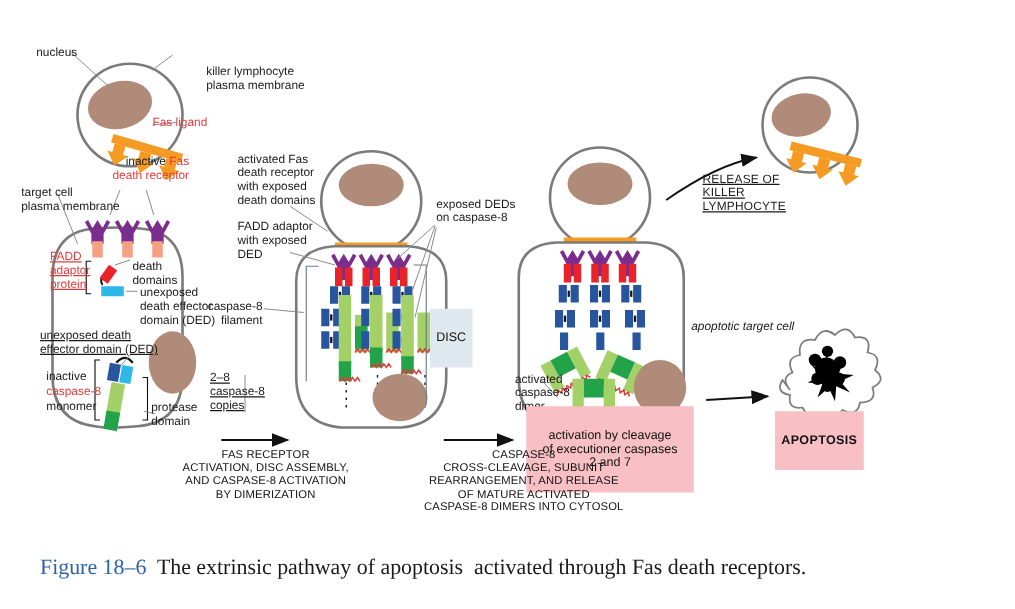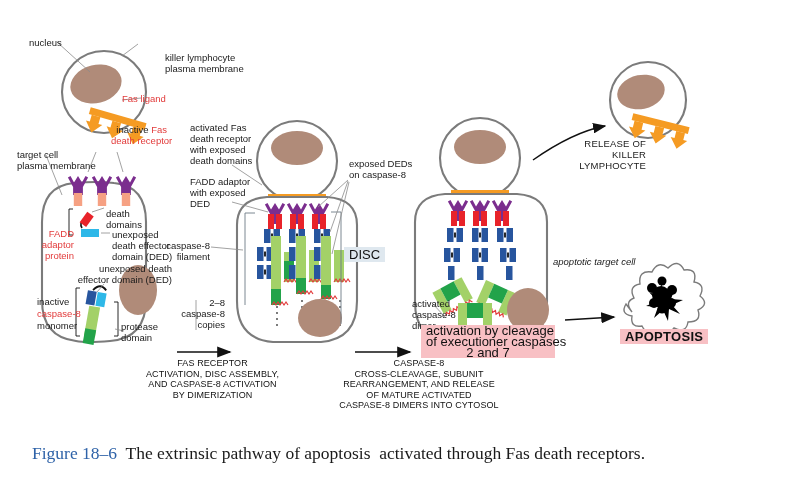--- a/index.html
+++ b/index.html
@@ -7,24 +7,24 @@
     width:812px;height:487px;
     background:#ffffff;
     font-family:"Liberation Sans", sans-serif;
     overflow:hidden;
     position:relative;
   }
   #stage{position:absolute;left:0;top:0;width:812px;height:487px;}
   #svgroot{position:absolute;left:0;top:0;}
   .lbl{position:absolute;font-size:9.5px;line-height:11px;color:#1a1a1a;white-space:pre;}
   .lbl.red{color:#e23b3b;}
-  .lbl.center{text-align:right;}
+  .lbl.center{text-align:left;text-decoration:underline;}
   .lbl.right{text-align:right;}
   .caps{position:absolute;font-size:9px;line-height:10.5px;color:#111;text-align:center;white-space:pre;letter-spacing:0.1px;}
-  .badge{position:absolute;font-size:13px;color:#111;padding:0 5px;white-space:pre;text-align:center;}
+  .badge{position:absolute;font-size:10px;color:#111;padding:18px 5px;white-space:pre;text-align:center;}
   .disc-badge{background:#dfe8ef;}
   .pink-badge{background:#f8c0c4;}
   .caption{
     position:absolute;left:32px;top:443px;width:768px;
     font-family:"Liberation Serif", serif;font-size:17.5px;color:#1a1a1a;
     white-space:pre;
   }
   .caption .fignum{color:#2e62a8;}
   .mixed .rd{color:#e23b3b;}
 </style>
@@ -353,26 +353,26 @@
 
   <line x1="640" y1="274" x2="648" y2="283" stroke="#8a8a8a" stroke-width="0"></line>
 
 </svg>
 
 <div class="lbl" style="left:29px;top:37px;">nucleus</div>
 <div class="lbl" style="left:122px;top:52px;margin-left:43px;">killer lymphocyte
 plasma membrane</div>
 <div class="lbl red" style="left:122px;top:93px;">Fas ligand</div>
 
-<div class="lbl mixed" style="left:111px;top:124px;text-align:center;"><span>inactive </span><span class="rd">Fas</span><br><span class="rd">death receptor</span></div>
+<div class="lbl mixed" style="left:90px;top:124px;text-align:right;"><span>inactive </span><span class="rd">Fas</span><br><span class="rd">death receptor</span></div>
 
 <div class="lbl" style="left:17px;top:149px;">target cell
 plasma membrane</div>
 
-<div class="lbl red center" style="left:40px;top:228px;width:34px;">FADD
+<div class="lbl red center" style="left:40px;top:200px;width:34px;">FADD
 adaptor
 protein</div>
 <div class="lbl" style="left:106px;top:208px;">death
 domains</div>
 <div class="lbl" style="left:112px;top:229px;">unexposed
 death effector
 domain (DED)</div>
 <div class="lbl center" style="left:32px;top:263px;width:140px;">unexposed death
 effector domain (DED)</div>
 

